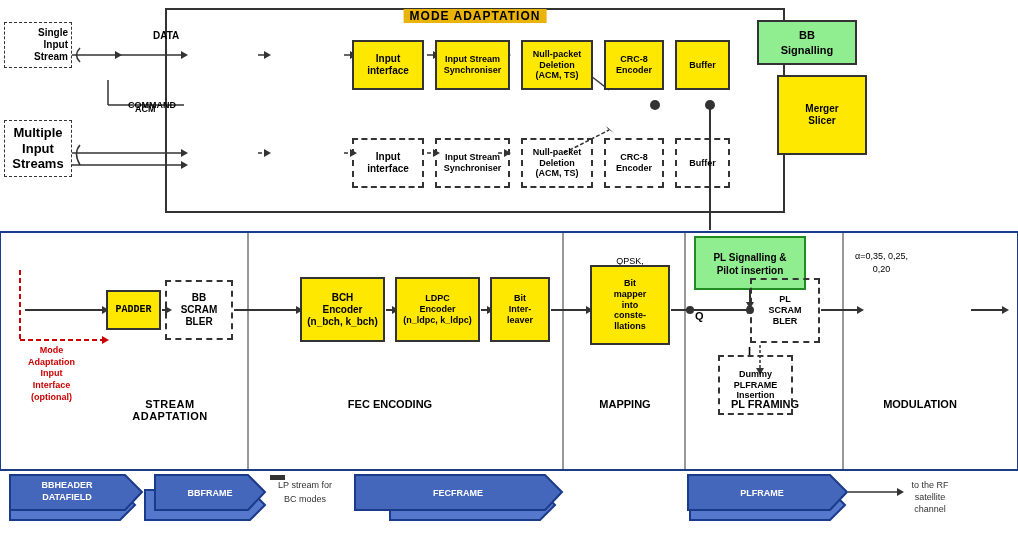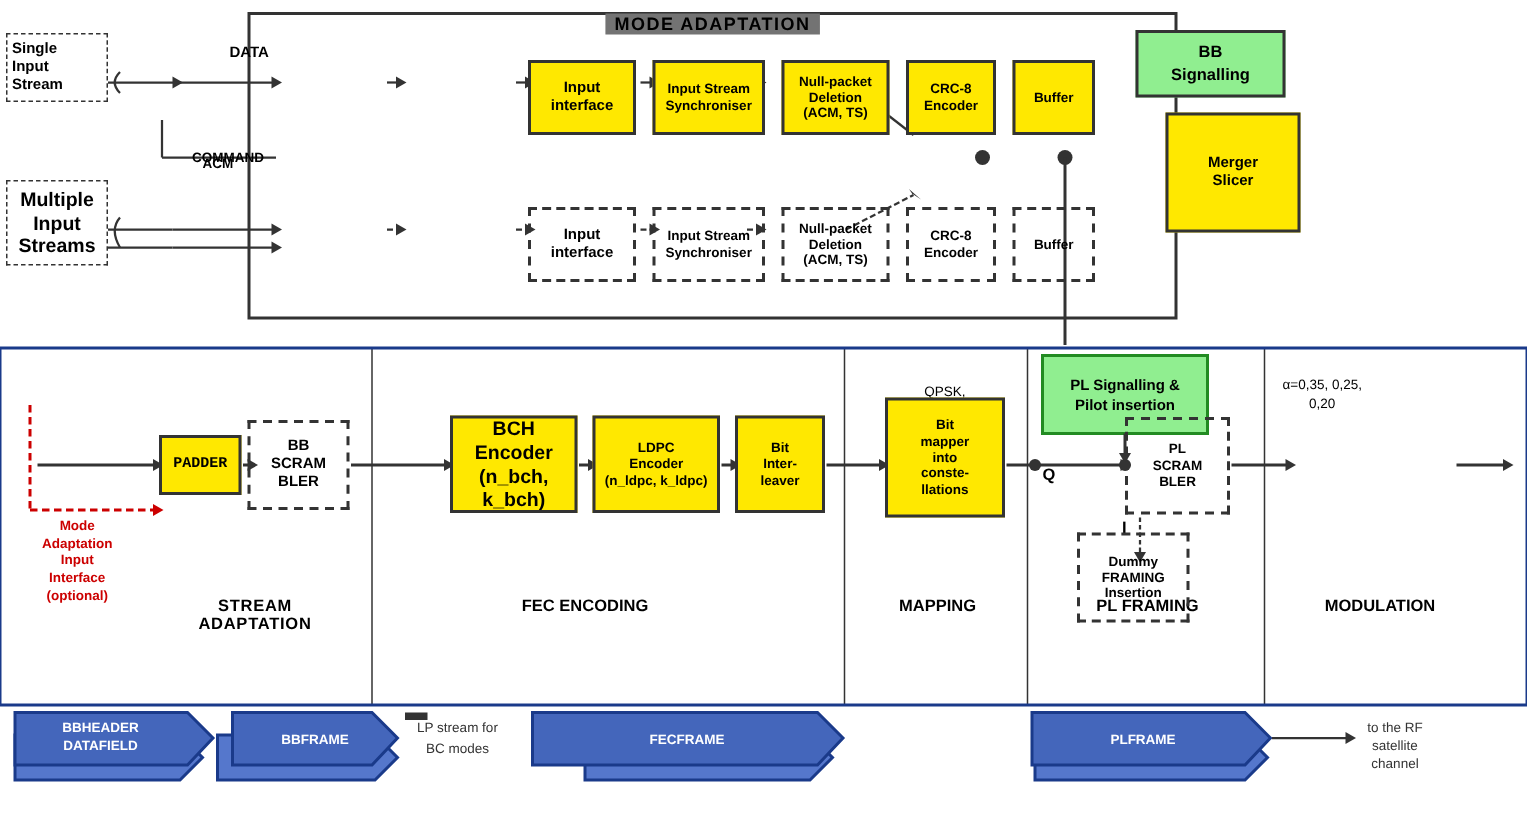--- a/index.html
+++ b/index.html
@@ -21,37 +21,37 @@
       position: absolute;
       top: 8px; left: 165px;
       width: 620px;
       height: 205px;
       border: 2px solid #333;
     }
     .mode-adaptation-label {
       position: absolute;
       top: -1px; left: 50%;
       transform: translateX(-50%);
-      background: #737373;
+      background: #eab308;
       padding: 0 6px;
       font-size: 12px;
       font-weight: bold;
       letter-spacing: 1px;
     }
 
     
     .single-input-stream {
       position: absolute;
       top: 22px; left: 4px;
       width: 68px;
       border: 1px dashed #333;
       padding: 4px 3px;
       font-size: 10px;
       font-weight: bold;
-      text-align: left;
+      text-align: right;
       line-height: 1.2;
     }
     
     .multiple-input-streams {
       position: absolute;
       top: 120px; left: 4px;
       width: 68px;
       border: 1px dashed #333;
       padding: 4px 3px;
       font-size: 13px;
@@ -533,21 +533,21 @@
 Input
 Interface
 (optional)</div>
 
   <div class="yellow-box padder-box" style="position:absolute;top:290px;left:106px;width:55px;height:40px;font-size:10px;font-family:Liberation Mono, monospace;">PADDER</div>
 
   <div class="dashed-box bb-scrambler-box" style="position:absolute;top:280px;left:165px;width:68px;height:60px;font-size:10px;white-space:pre-line;">BB
 SCRAM
 BLER</div>
 
-  <div class="yellow-box bch-encoder-box" style="position:absolute;top:277px;left:300px;width:85px;height:65px;font-size:13px;white-space:pre-line;">BCH
+  <div class="yellow-box bch-encoder-box" style="position:absolute;top:277px;left:300px;width:85px;height:65px;font-size:10px;white-space:pre-line;">BCH
 Encoder
 (n_bch, k_bch)</div>
 
   <div class="yellow-box ldpc-encoder-box" style="position:absolute;top:277px;left:395px;width:85px;height:65px;font-size:9px;white-space:pre-line;">LDPC
 Encoder
 (n_ldpc, k_ldpc)</div>
 
   <div class="yellow-box bit-interleaver-box" style="position:absolute;top:277px;left:490px;width:60px;height:65px;font-size:9px;white-space:pre-line;">Bit
 Inter-
 leaver</div>
@@ -559,21 +559,21 @@
 llations</div>
 
   <div style="position:absolute;top:242px;left:697px;width:106px;height:44px;display:flex;align-items:center;justify-content:center;text-align:center;font-size:10px;font-weight:bold;line-height:1.3;white-space:pre-line;">PL Signalling &amp;
 Pilot insertion</div>
 
   <div class="dashed-box pl-scrambler-box" style="position:absolute;top:278px;left:750px;width:70px;height:65px;font-size:9px;white-space:pre-line;">PL
 SCRAM
 BLER</div>
 
   <div class="dashed-box dummy-plframe-box" style="position:absolute;top:355px;left:718px;width:75px;height:60px;font-size:9px;white-space:pre-line;">Dummy
-FRAMING
+PLFRAME
 Insertion</div>
 
 
   <svg style="position:absolute;top:470px;left:0;width:1018px;height:75px;" xmlns="http://www.w3.org/2000/svg">
 
     <polygon points="10,5 125,5 142,22 125,40 10,40" stroke="#1a3a8a" stroke-width="2" fill="#4466BB"></polygon>
     <text x="67" y="18" text-anchor="middle" font-size="9" font-weight="bold" fill="white">BBHEADER</text>
     <text x="67" y="30" text-anchor="middle" font-size="9" font-weight="bold" fill="white">DATAFIELD</text>
 
     <polygon points="155,5 248,5 265,22 248,40 155,40" stroke="#1a3a8a" stroke-width="2" fill="#4466BB"></polygon>

